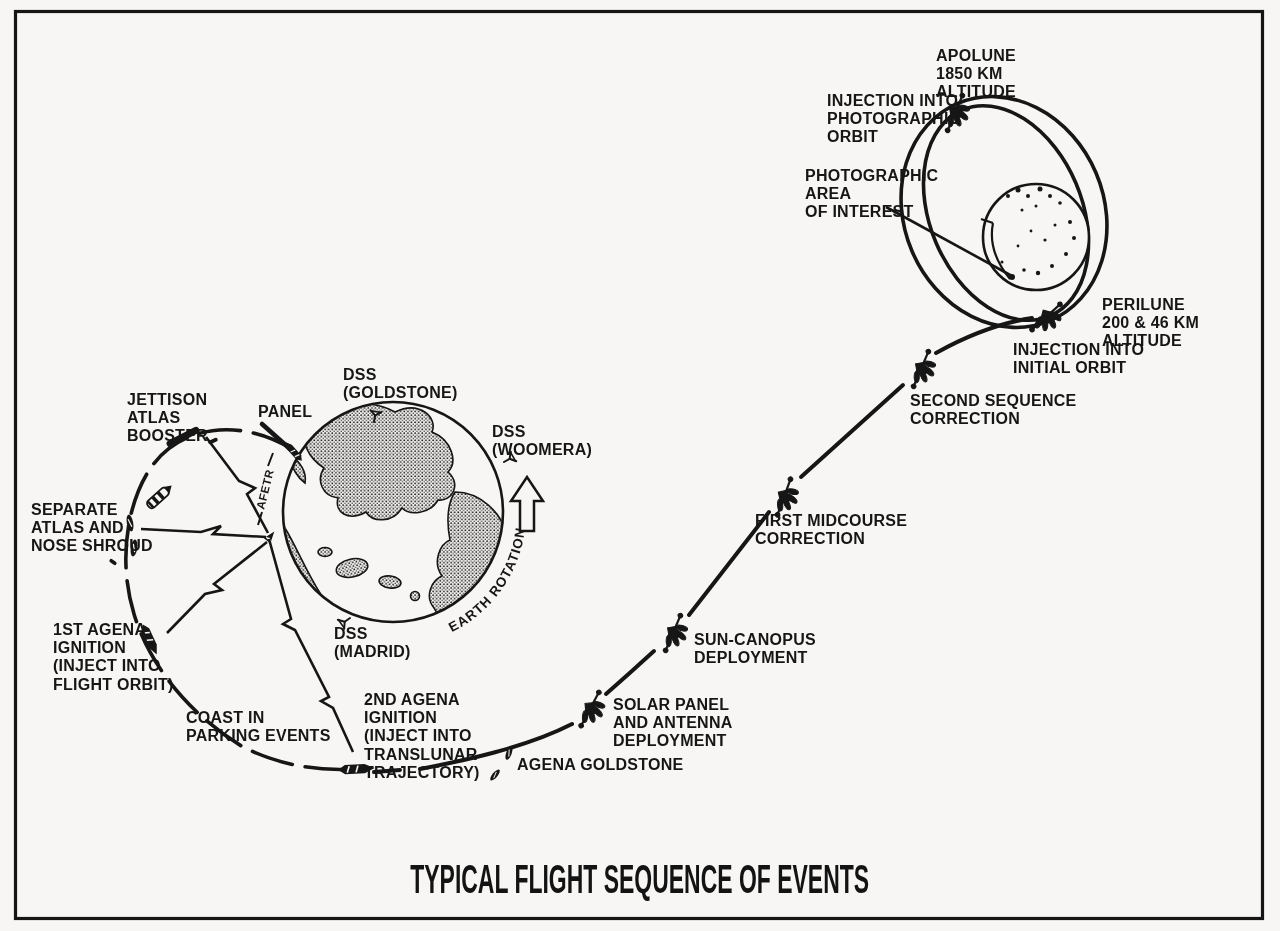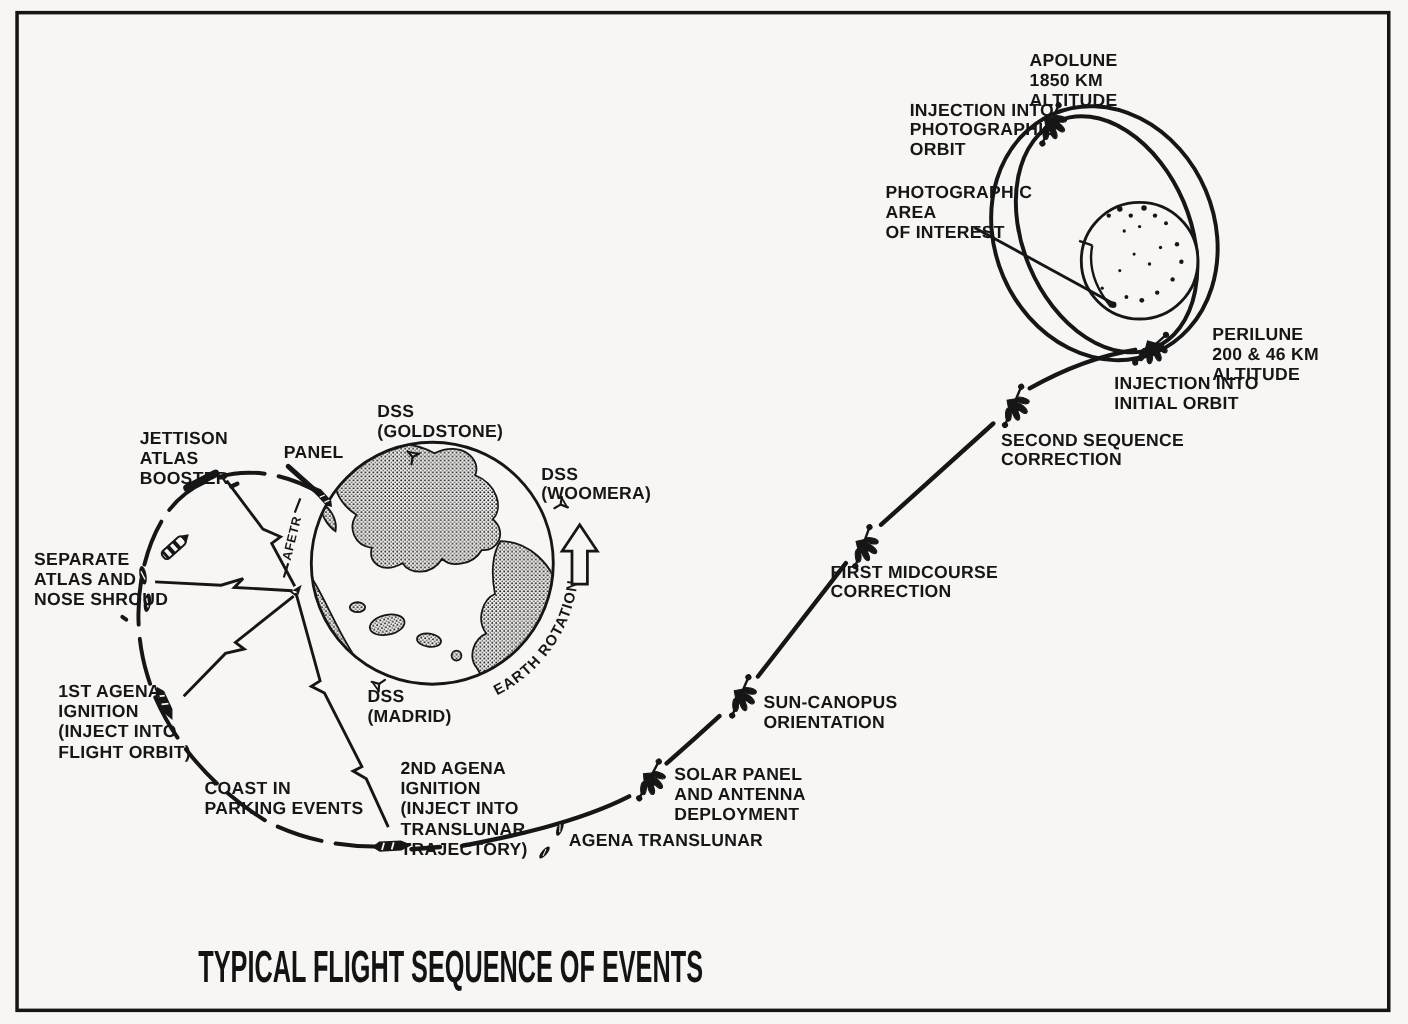--- a/index.html
+++ b/index.html
@@ -6,21 +6,21 @@
   .stage{
     position:relative;width:1280px;height:931px;background:#f7f6f4;
     font-family:"Liberation Sans",sans-serif;color:#161616;overflow:hidden;
   }
   .stage svg{position:absolute;left:0;top:0;}
   .lbl{
     position:absolute;font-weight:bold;font-size:16px;line-height:1.14;
     letter-spacing:.25px;white-space:pre-line;color:#161616;z-index:5;
   }
   .title-wrap{
-    position:absolute;left:0;top:856px;width:1280px;z-index:5;
+    position:absolute;left:0;top:856px;width:1280px;text-align:center;z-index:5;
   }
   .title-wrap span{
     display:inline-block;font-weight:bold;font-size:41px;letter-spacing:0px;
     transform:scaleX(.56);transform-origin:50% 50%;white-space:nowrap;color:#131313;
   }
 </style>
 </head>
 <body>
 
 <div class="stage">
@@ -231,25 +231,25 @@
 <div class="lbl" style="left:1102px;top:296px">PERILUNE
 200 &amp; 46 KM
 ALTITUDE</div>
 <div class="lbl" style="left:1013px;top:341px">INJECTION INTO
 INITIAL ORBIT</div>
 <div class="lbl" style="left:910px;top:392px">SECOND SEQUENCE
 CORRECTION</div>
 <div class="lbl" style="left:755px;top:512px">FIRST MIDCOURSE
 CORRECTION</div>
 <div class="lbl" style="left:694px;top:631px">SUN-CANOPUS
-ORIENTATION</div>
+DEPLOYMENT</div>
 <div class="lbl" style="left:613px;top:696px">SOLAR PANEL
 AND ANTENNA
 DEPLOYMENT</div>
-<div class="lbl" style="left:517px;top:756px">AGENA TRANSLUNAR</div>
+<div class="lbl" style="left:517px;top:756px">AGENA GOLDSTONE</div>
 <div class="lbl" style="left:364px;top:691px">2ND AGENA
 IGNITION
 (INJECT INTO
 TRANSLUNAR
 TRAJECTORY)</div>
 <div class="lbl" style="left:186px;top:709px">COAST IN
 PARKING EVENTS</div>
 <div class="lbl" style="left:53px;top:621px">1ST AGENA
 IGNITION
 (INJECT INTO

